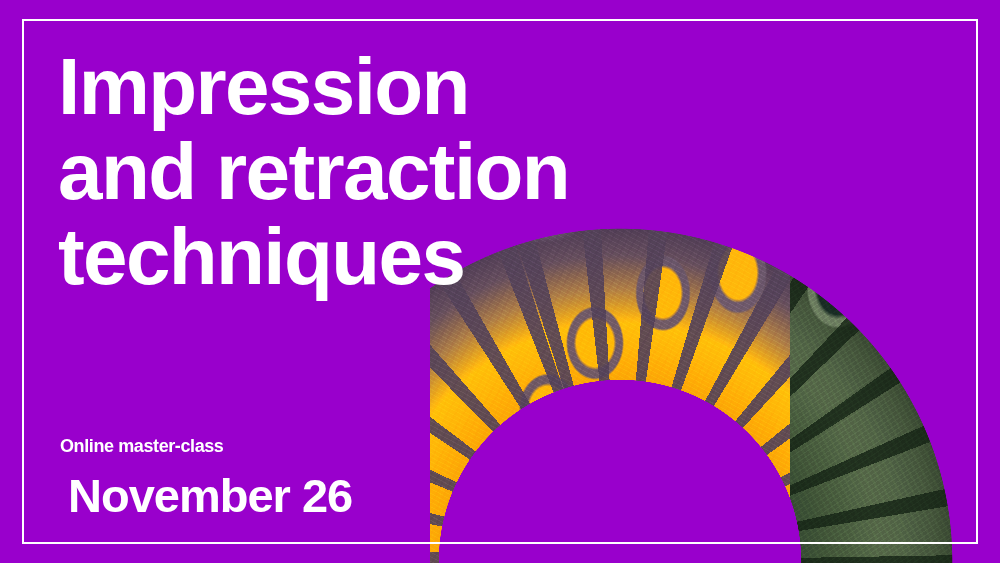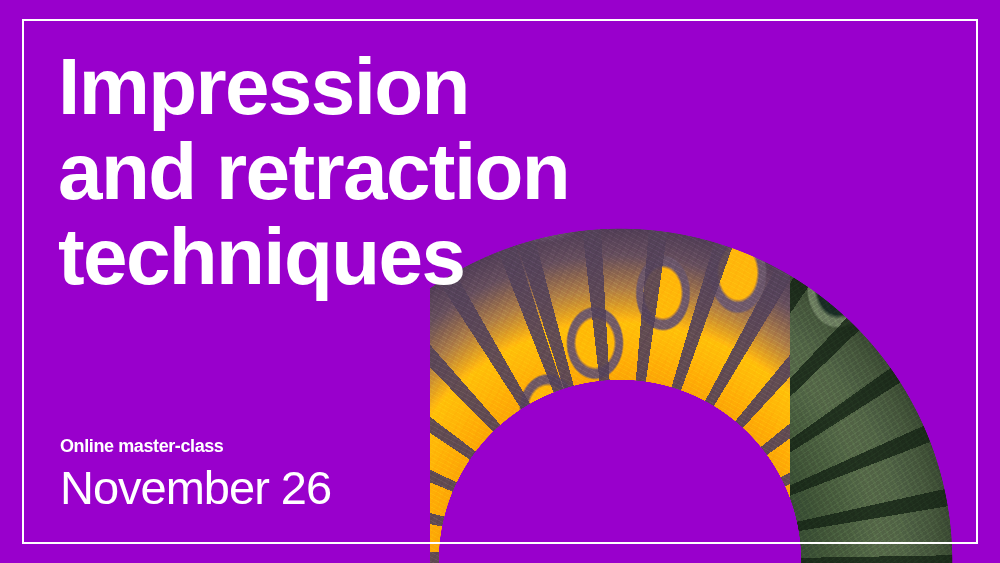--- a/index.html
+++ b/index.html
@@ -181,24 +181,24 @@
     color: #ffffff;
     font-size: 18px;
     font-weight: 700;
     letter-spacing: -0.4px;
     line-height: 28px;
     margin: 0;
   }
   .date {
     color: #ffffff;
     font-size: 47px;
-    font-weight: 400;
+    font-weight: 700;
     letter-spacing: -1px;
     line-height: 56px;
-    margin: 0;
+    margin: 8px;
   }
 </style>
 </head>
 <body>
 
 <div id="poster">
 
   <div class="bg"></div>
 
   <div class="artwork">

